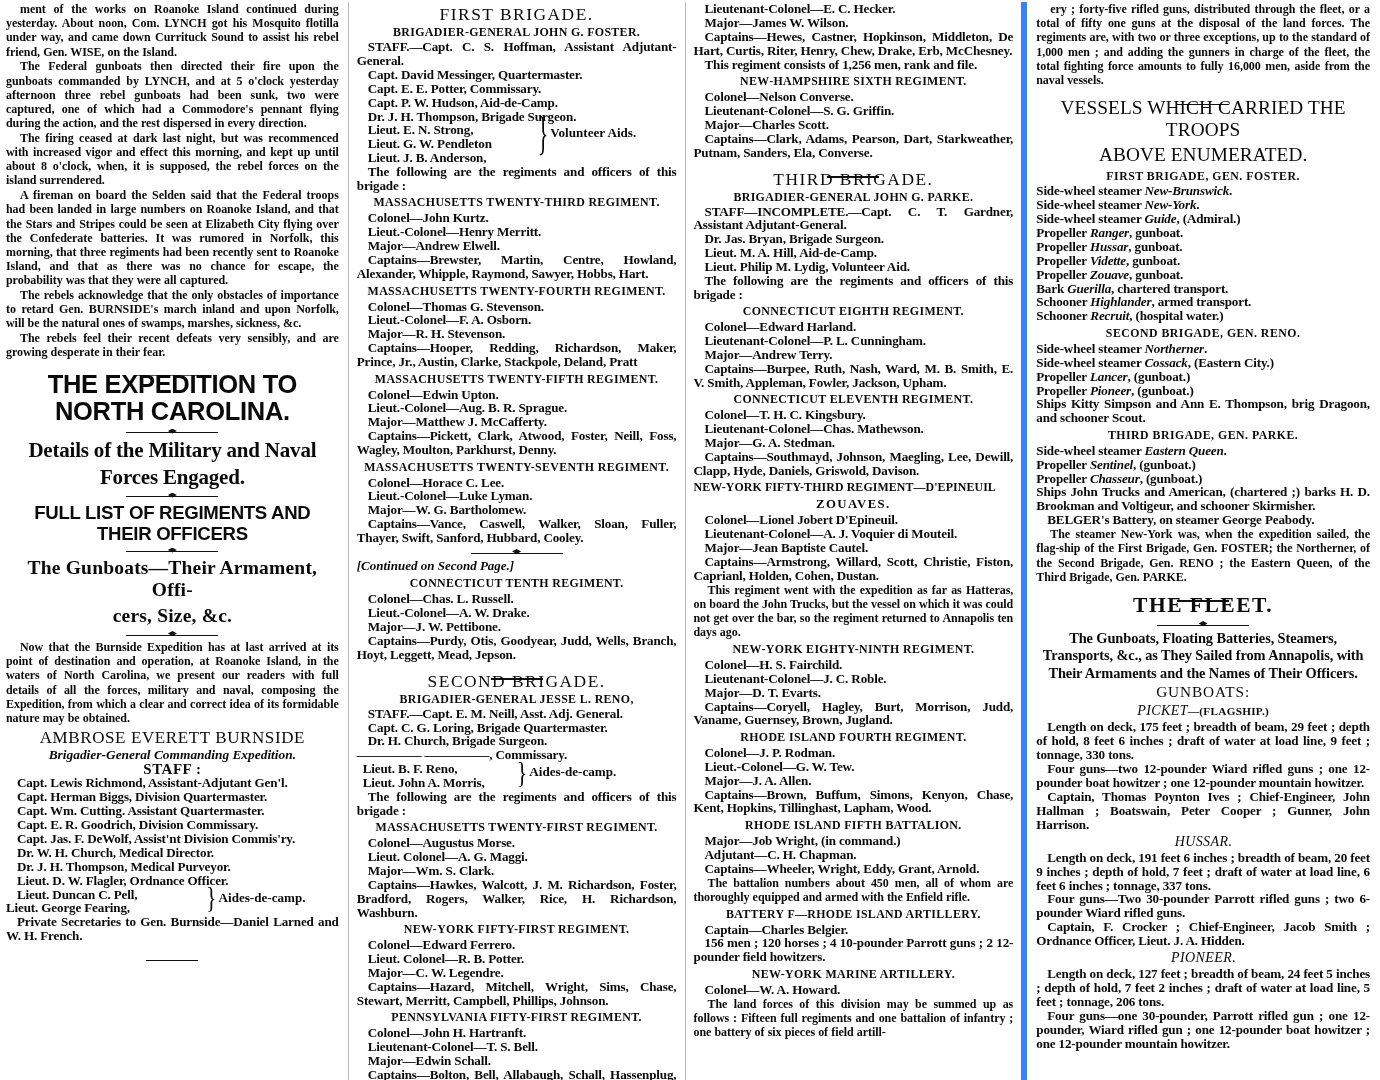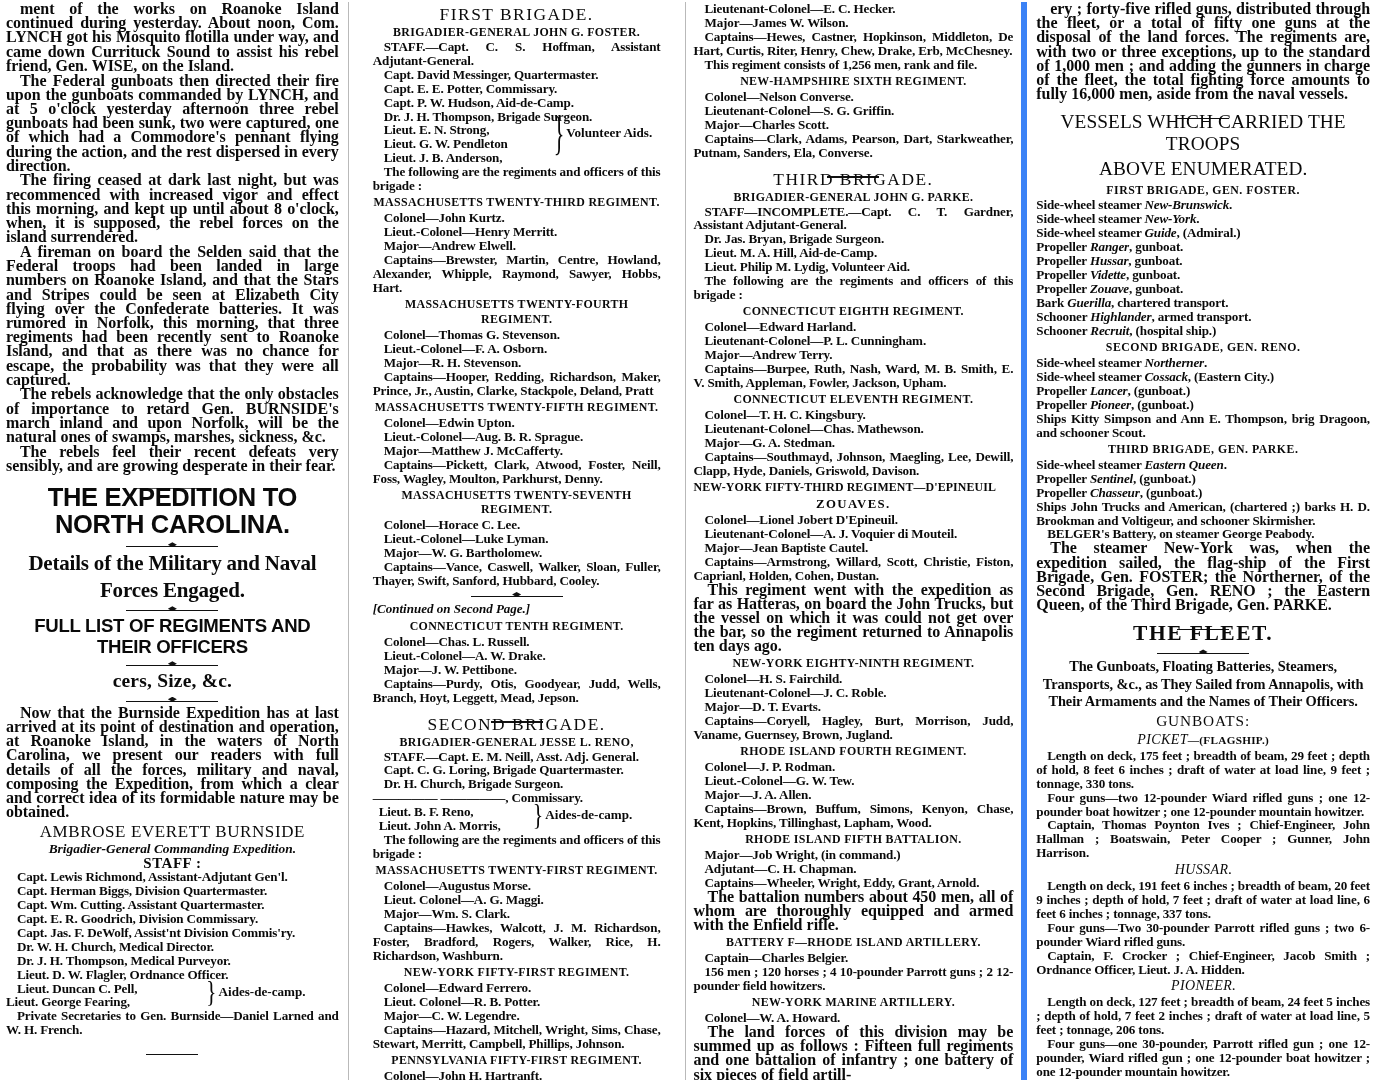--- a/index.html
+++ b/index.html
@@ -22,28 +22,28 @@
     display: flex;
     box-sizing: border-box;
     padding: 2px 4px 0 6px;
   }
   .col {
     box-sizing: border-box;
     overflow: hidden;
     position: relative;
   }
   .col-1 { width: 342px; padding-right: 9px; }
-  .col-2 { width: 337px; padding: 0 24px; border-left: 1px solid #b9b9b9; }
+  .col-2 { width: 337px; padding: 0 8px; border-left: 1px solid #b9b9b9; }
   .col-3 { width: 337px; padding: 0 8px; border-left: 1px solid #b9b9b9; }
   .col-4 { width: 355px; padding: 0 6px 0 9px; border-left: 6px solid #3b82f6; }
 
   
   p.body {
     margin: 0 0 0.5px 0;
-    font-size: 16px;
+    font-size: 12px;
     line-height: 14.2px;
     text-align: justify;
     text-indent: 14px;
     font-weight: 600;
     letter-spacing: -0.05px;
     word-spacing: 0.2px;
   }
   p.roster {
     margin: 0;
     font-size: 13.1px;
@@ -291,20 +291,21 @@
 
     <div class="dotrule"><span></span></div>
 
     <h1 class="hl-main">THE EXPEDITION TO NORTH CAROLINA.</h1>
     <div class="dinkus"></div>
     <h2 class="hl-sub">Details of the Military and Naval</h2>
     <h2 class="hl-sub">Forces Engaged.</h2>
     <div class="dinkus"></div>
     <h3 class="hl-caps">FULL LIST OF REGIMENTS AND THEIR OFFICERS</h3>
     <div class="dinkus"></div>
+    <h3 class="hl-gun">The Gunboats—Their Armament, Offi-</h3>
     <h3 class="hl-gun">cers, Size, &amp;c.</h3>
     <div class="dinkus"></div>
 
     <p class="body">Now that the Burnside Expedition has at last arrived at its point of destination and operation, at Roanoke Island, in the waters of North Carolina, we present our readers with full details of all the forces, military and naval, composing the Expedition, from which a clear and correct idea of its formidable nature may be obtained.</p>
 
     <div class="hl-name">AMBROSE EVERETT BURNSIDE</div>
     <div class="hl-name-sub">Brigadier-General Commanding Expedition.</div>
     <div class="staff-label">STAFF :</div>
 
     <p class="roster">Capt. Lewis Richmond, Assistant-Adjutant Gen'l.</p>
@@ -499,21 +500,21 @@
     <div class="trans-hd">FIRST BRIGADE, GEN. FOSTER.</div>
     <p class="roster flush"><span>Side-wheel steamer </span><i>New-Brunswick</i><span>.</span></p>
     <p class="roster flush"><span>Side-wheel steamer </span><i>New-York</i><span>.</span></p>
     <p class="roster flush"><span>Side-wheel steamer </span><i>Guide</i><span>, (Admiral.)</span></p>
     <p class="roster flush"><span>Propeller </span><i>Ranger</i><span>, gunboat.</span></p>
     <p class="roster flush"><span>Propeller </span><i>Hussar</i><span>, gunboat.</span></p>
     <p class="roster flush"><span>Propeller </span><i>Vidette</i><span>, gunboat.</span></p>
     <p class="roster flush"><span>Propeller </span><i>Zouave</i><span>, gunboat.</span></p>
     <p class="roster flush"><span>Bark </span><i>Guerilla</i><span>, chartered transport.</span></p>
     <p class="roster flush"><span>Schooner </span><i>Highlander</i><span>, armed transport.</span></p>
-    <p class="roster flush"><span>Schooner </span><i>Recruit</i><span>, (hospital ship.)</span></p>
+    <p class="roster flush"><span>Schooner </span><i>Recruit</i><span>, (hospital water.)</span></p>
 
     <div class="trans-hd">SECOND BRIGADE, GEN. RENO.</div>
     <p class="roster flush"><span>Side-wheel steamer </span><i>Northerner</i><span>.</span></p>
     <p class="roster flush"><span>Side-wheel steamer </span><i>Cossack</i><span>, (Eastern City.)</span></p>
     <p class="roster flush"><span>Propeller </span><i>Lancer</i><span>, (gunboat.)</span></p>
     <p class="roster flush"><span>Propeller </span><i>Pioneer</i><span>, (gunboat.)</span></p>
     <p class="roster flush">Ships Kitty Simpson and Ann E. Thompson, brig Dragoon, and schooner Scout.</p>
 
     <div class="trans-hd">THIRD BRIGADE, GEN. PARKE.</div>
     <p class="roster flush"><span>Side-wheel steamer </span><i>Eastern Queen</i><span>.</span></p>

